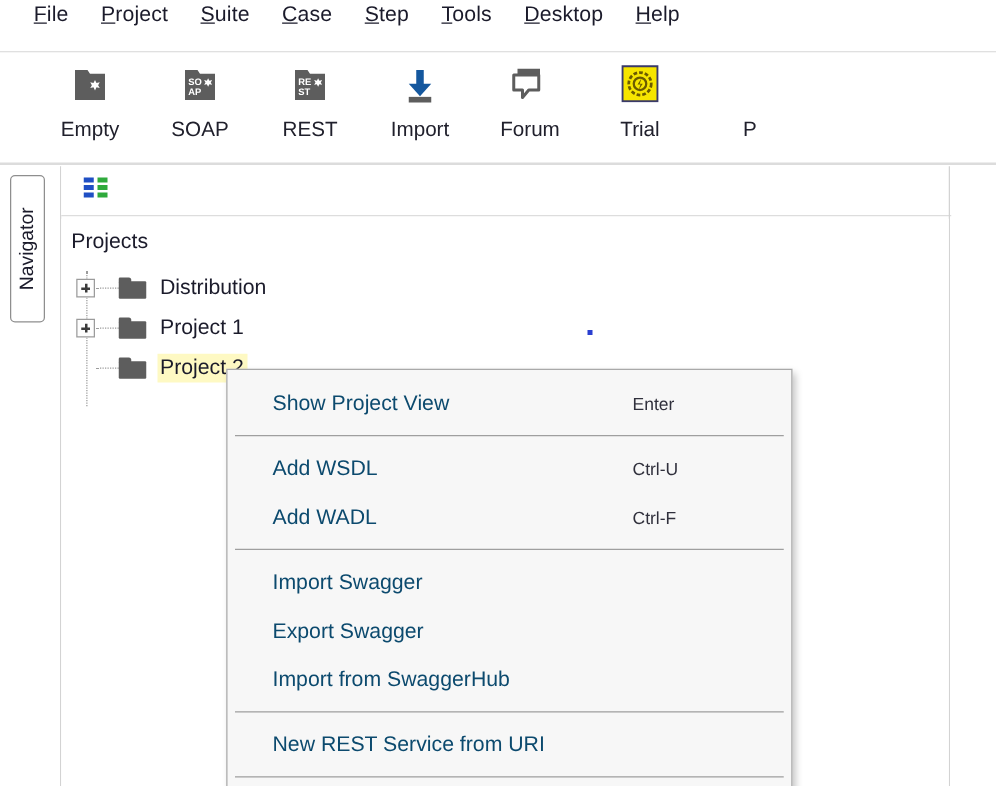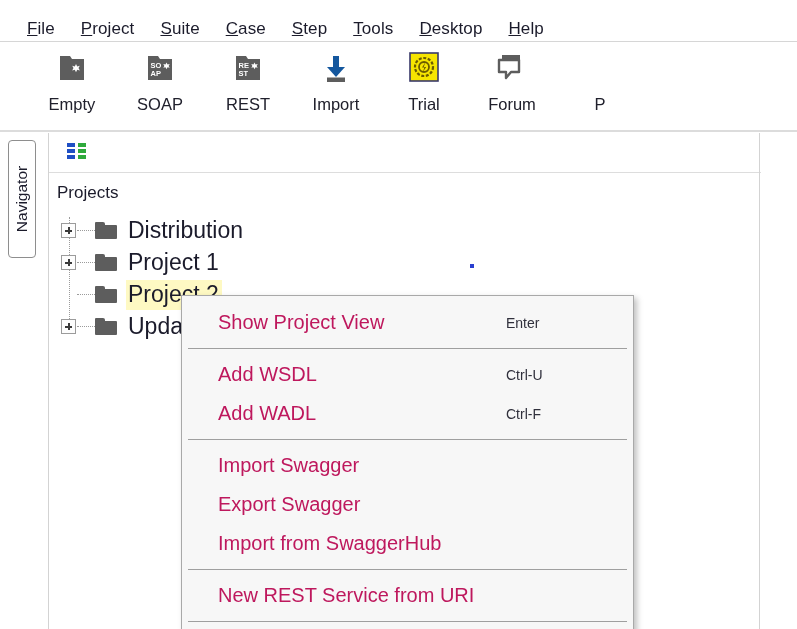--- a/index.html
+++ b/index.html
@@ -19,21 +19,21 @@
   }
 
   
   #menubar {
     position: absolute;
     left: 0; top: 0;
     width: 797px;
     height: 41px;
     background: #ffffff;
     display: flex;
-    align-items: flex-end;
+    align-items: flex-start;
     padding-left: 14px;
     box-sizing: border-box;
   }
   .menu-item {
     font-size: 17px;
     color: #1b1b2b;
     padding: 2px 13px 2px 13px;
     white-space: nowrap;
     cursor: default;
     letter-spacing: 0.1px;
@@ -216,21 +216,21 @@
     border-radius: 1px 2px 0 0;
   }
   .folder-ico .body {
     position: absolute;
     left: 0; top: 3px;
     width: 22px; height: 14px;
     background: #5d5d5d;
     border-radius: 1px;
   }
   .tree-label {
-    font-size: 23px;
+    font-size: 17px;
     color: #1b1b2b;
     padding: 1px 3px 2px 2px;
   }
   .tree-label.selected {
     background: #fef9c3;
   }
   .vdots {
     position: absolute;
     left: 20px;
     width: 1px;
@@ -263,22 +263,22 @@
   }
   .ctx-item {
     height: 39px;
     display: flex;
     align-items: center;
     padding-left: 36px;
     cursor: default;
     position: relative;
   }
   .ctx-text {
-    font-size: 20px;
-    color: #be185d;
+    font-size: 17px;
+    color: #0c4a6e;
     white-space: nowrap;
   }
   .ctx-accel {
     position: absolute;
     left: 324px;
     font-size: 14px;
     color: #30303c;
     white-space: nowrap;
   }
   .ctx-sep {
@@ -339,37 +339,37 @@
         <svg width="30" height="32" viewBox="0 0 30 32">
           <rect x="12" y="4" width="6" height="12" fill="#14579e"></rect>
           <path d="M6 15 L15 25 L24 15 Z" fill="#14579e"></path>
           <rect x="6" y="25.5" width="18" height="4.5" fill="#5d5d5d"></rect>
         </svg>
       </div>
       <div class="tb-label">Import</div>
     </div>
     <div class="tb-btn">
       <div class="tb-ico">
+        <svg width="32" height="30" viewBox="0 0 32 30">
+          <path d="M6 3 h18 v9 h-18 Z" fill="#5d5d5d"></path>
+          <path d="M3 8 h20 v12 h-8 l-5 6 v-6 h-7 Z" fill="#ffffff" stroke="#5d5d5d" stroke-width="2.4" stroke-linejoin="round"></path>
+        </svg>
+      </div>
+      <div class="tb-label">Forum</div>
+    </div>
+    <div class="tb-btn">
+      <div class="tb-ico">
         <svg width="30" height="30" viewBox="0 0 30 30">
           <rect x="1" y="1" width="28" height="28" fill="#f6e500" stroke="#3a3a6a" stroke-width="1.6"></rect>
           <circle cx="15" cy="15" r="9" fill="none" stroke="#6b5b00" stroke-width="2.2" stroke-dasharray="3 1.6"></circle>
           <circle cx="15" cy="15" r="5" fill="none" stroke="#6b5b00" stroke-width="1.8"></circle>
           <path d="M16.2 10.5 l-3.2 5 h2.4 l-1.6 4.6 3.4-5.2h-2.4 Z" fill="#6b5b00"></path>
         </svg>
       </div>
       <div class="tb-label">Trial</div>
-    </div>
-    <div class="tb-btn">
-      <div class="tb-ico">
-        <svg width="32" height="30" viewBox="0 0 32 30">
-          <path d="M6 3 h18 v9 h-18 Z" fill="#5d5d5d"></path>
-          <path d="M3 8 h20 v12 h-8 l-5 6 v-6 h-7 Z" fill="#ffffff" stroke="#5d5d5d" stroke-width="2.4" stroke-linejoin="round"></path>
-        </svg>
-      </div>
-      <div class="tb-label">Forum</div>
     </div>
     <div class="tb-btn">
       <div class="tb-ico">
         <svg width="30" height="30" viewBox="0 0 30 30"></svg>
       </div>
       <div class="tb-label">P</div>
     </div>
   </div>
 <div id="toolbar-rule"></div>
 
@@ -416,29 +416,20 @@
     </div>
     <div class="tree-row" style="top: 104px;">
       <span class="expander hidden"></span>
       <span class="dotline"></span>
       <span class="folder-ico">
         <span class="tab"></span>
         <span class="body"></span>
       </span>
       <span class="tree-label selected">Project 2</span>
     </div>
-    <div class="tree-row" style="top: 136px;">
-      <span class="expander"></span>
-      <span class="dotline"></span>
-      <span class="folder-ico">
-        <span class="tab"></span>
-        <span class="body"></span>
-      </span>
-      <span class="tree-label">Upda</span>
-    </div>
   </div>
 
 <div id="blue-dot"></div>
 
 <div id="ctxmenu">
     <div class="ctx-item">
       <span class="ctx-text">Show Project View</span>
       <span class="ctx-accel">Enter</span>
     </div>
     <div class="ctx-sep"></div>

